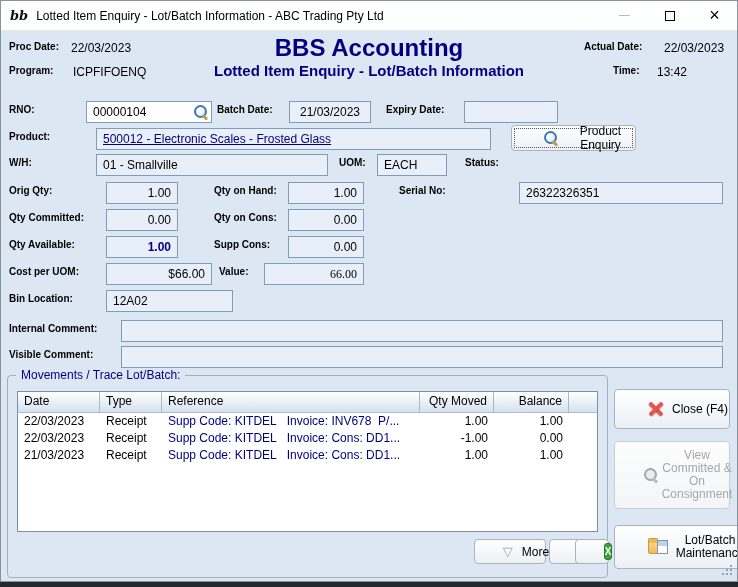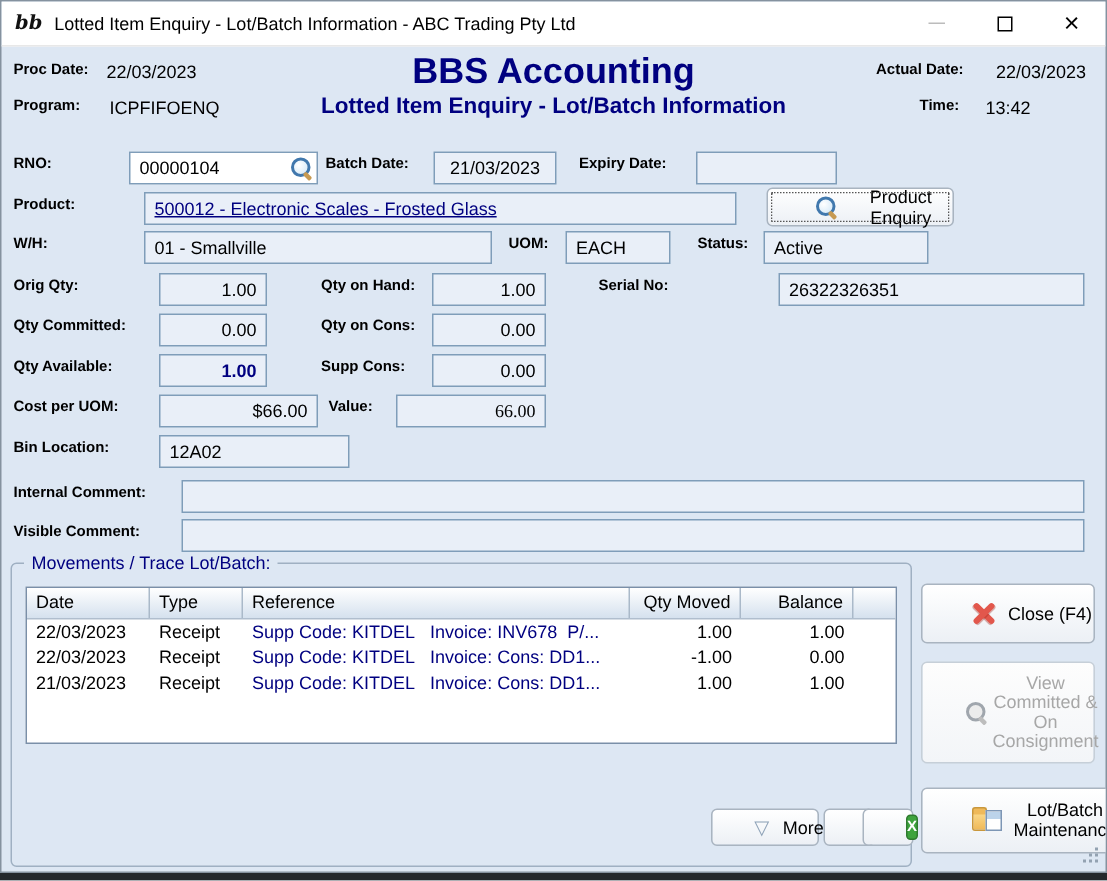--- a/index.html
+++ b/index.html
@@ -61,21 +61,21 @@
   .xl { position:relative; width:17px; height:17px; background:#3da33d; border:1px solid #2f7a2f; border-radius:3px;
         display:flex; align-items:center; justify-content:center; }
   .xl::before { content:"X"; color:#fff; font-size:10px; font-weight:bold; font-family:"Liberation Sans", sans-serif; }
 
   .tri-open { color:#8fa3b8; font-size:13px; line-height:1; }
   .tri-solid { color:#222; font-size:8px; line-height:1; }
 
   
   .groupbox { position:absolute; left:6px; top:374px; width:601px; height:203px; border:1px solid #9fb0c2; border-radius:4px; }
   .legend { position:absolute; top:-8px; left:8px; background:#dde7f3; padding:0 5px; font-size:12px; color:#000080; white-space:nowrap;text-align:right; }
-  .table { position:absolute; left:9px; top:15px; width:581px; height:105px; background:#fff; border:1px solid #7a8fa8; overflow:hidden; }
+  .table { position:absolute; left:9px; top:15px; width:581px; height:141px; background:#fff; border:1px solid #7a8fa8; overflow:hidden; }
   .thead { display:flex; height:21px; background:linear-gradient(#ffffff,#d5e1ee); border-bottom:1px solid #b0bece; font-size:12px; color:#000; }
   .th { padding:2px 6px; border-right:1px solid #aab9c9; white-space:nowrap; overflow:hidden; }
   .tr { display:flex; height:17px; line-height:17px; font-size:12px; color:#000; }
   .td { padding:0 6px; white-space:nowrap; overflow:hidden; }
   .c-date { width:82px; } .c-type { width:62px; } .c-ref { width:258px; }
   .c-qty { width:74px; text-align:right; } .c-bal { width:75px; text-align:right; }
   .c-fill { flex:1; border-right:none; }
   .td.ref { color:#000080; }
 
   .grip { position:absolute; right:5px; bottom:14px; width:2px; height:2px; background:#93a2b1;
@@ -132,21 +132,20 @@
     <button class="btn focusdots" style="left:510px; top:124px; width:125px; height:26px;">
       <span class="mag"></span>
       <span>Product Enquiry</span>
     </button>
 
     <span class="lbl" style="left:8px; top:156px;">W/H:</span>
     <div class="fld" style="left:95px; top:153px; width:232px;">01 - Smallville</div>
     <span class="lbl" style="left:338px; top:156px;">UOM:</span>
     <div class="fld" style="left:376px; top:153px; width:70px;">EACH</div>
     <span class="lbl" style="left:464px; top:156px;">Status:</span>
-    <div class="fld" style="left:508px; top:153px; width:110px;">Active</div>
 
     <span class="lbl" style="left:8px; top:184px;">Orig Qty:</span>
     <div class="fld num" style="left:105px; top:181px; width:72px;">1.00</div>
     <span class="lbl" style="left:213px; top:184px;">Qty on Hand:</span>
     <div class="fld num" style="left:287px; top:181px; width:76px;">1.00</div>
     <span class="lbl" style="left:398px; top:184px;">Serial No:</span>
     <div class="fld" style="left:518px; top:181px; width:204px;">26322326351</div>
 
     <span class="lbl" style="left:8px; top:211px;">Qty Committed:</span>
     <div class="fld num" style="left:105px; top:208px; width:72px;">0.00</div>

